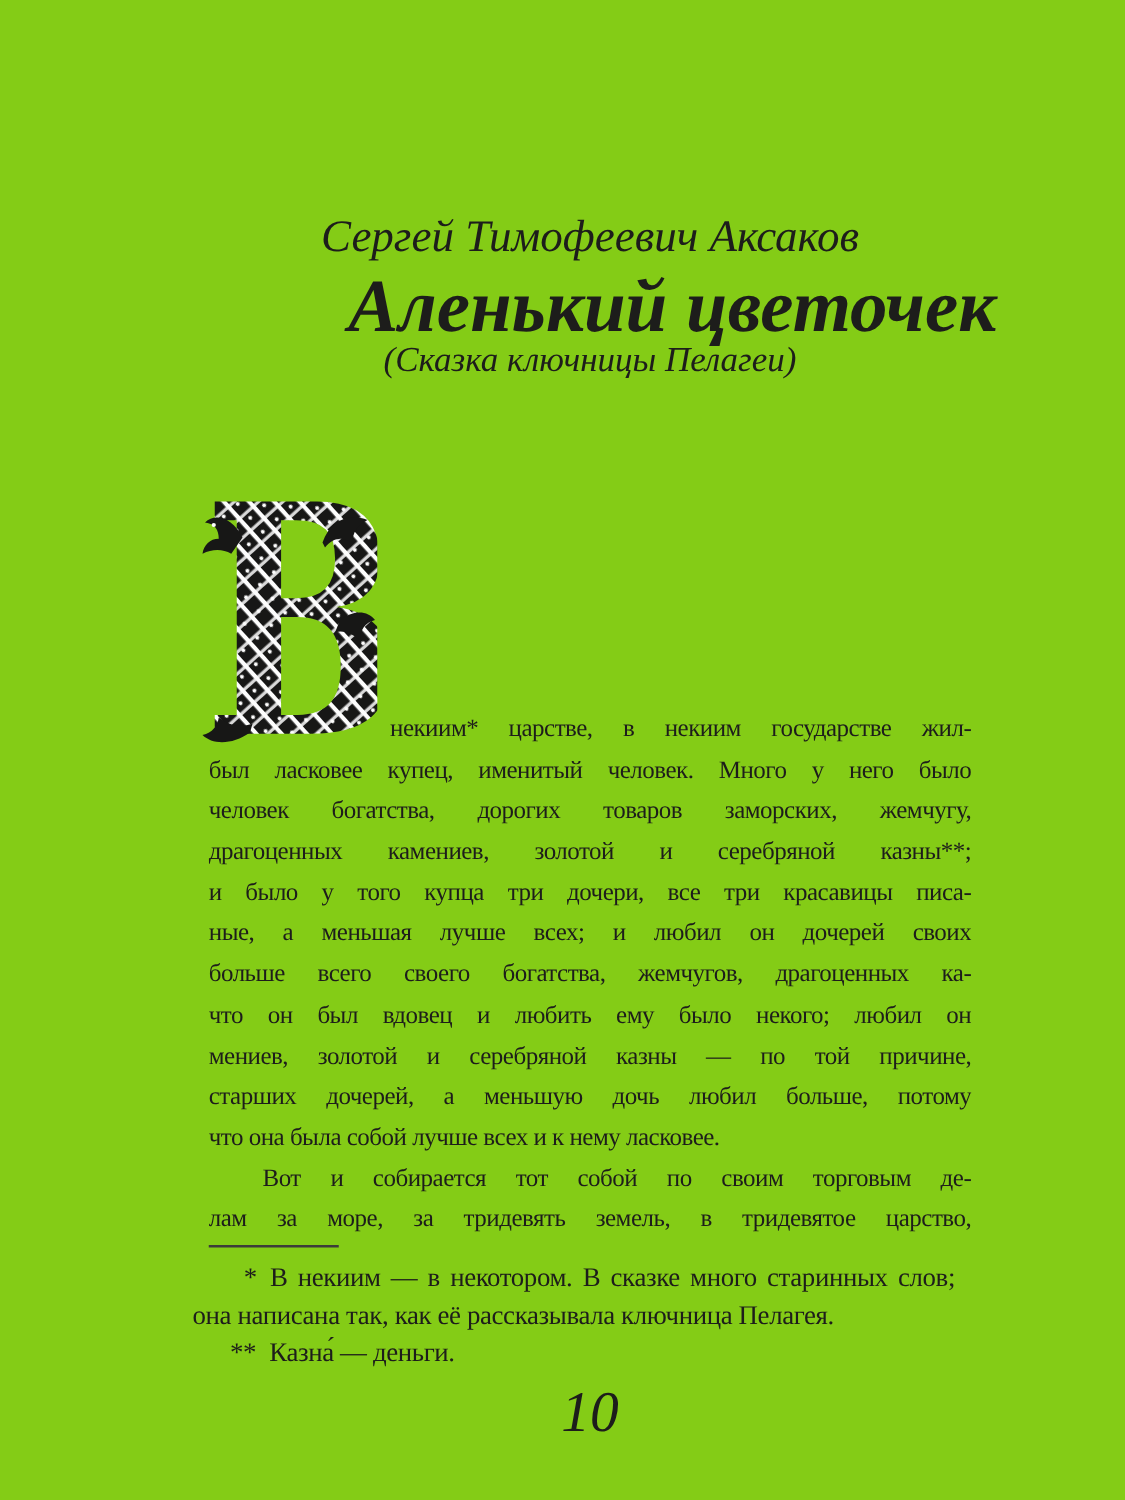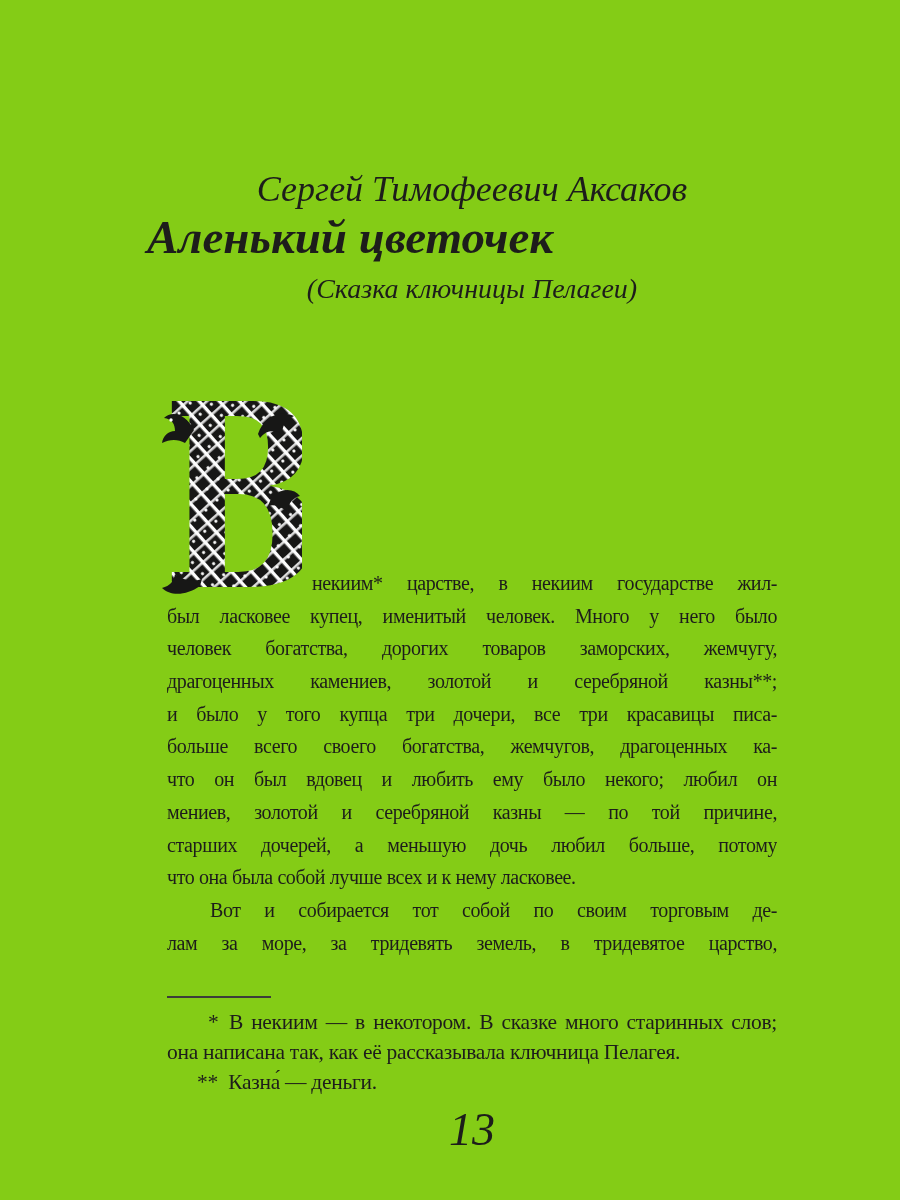--- a/index.html
+++ b/index.html
@@ -13,21 +13,21 @@
     overflow: hidden;
   }
 
   
   .author {
     position: absolute; left: 167px; top: 170px; width: 610px;
     text-align: center; font-style: italic; font-size: 36px; line-height: 1.1;
   }
   .book-title {
     position: absolute; left: 147px; top: 212px; width: 650px;
-    text-align: left; font-style: italic; font-weight: bold; font-size: 47px; line-height: 1.1;
+    text-align: right; font-style: italic; font-weight: bold; font-size: 60px; line-height: 1.1;
   }
   .subtitle {
     position: absolute; left: 167px; top: 274px; width: 610px;
     text-align: center; font-style: italic; font-size: 28px; line-height: 1.1;
   }
 
   
   .dropcap {
     position: absolute; left: 160px; top: 400px;
     width: 142px; height: 200px;
@@ -46,21 +46,21 @@
   .line.nojust { text-align: right; text-align-last: left; }
   .indent-dropcap  { padding-left: 145px; }
   .indent-paragraph{ padding-left: 43px; }
 
   
   .fn-rule {
     position: absolute; left: 167px; top: 996px;
     width: 104px; height: 2px; background: #3c3c3a;
   }
   .fn-block {
-    position: absolute; left: 167px; top: 1007px; width: 610px;
+    position: absolute; left: 154px; top: 1007px; width: 610px;
     font-size: 21.5px; letter-spacing: -0.3px;
   }
   .fn-block .line { height: 30px; line-height: 30px; }
   .indent-marker1 { padding-left: 41px; }
   .indent-marker2 { padding-left: 30px; }
 
   
   .page-number {
     position: absolute; left: 167px; top: 1105px; width: 610px;
     text-align: center; font-style: italic; font-size: 46px; line-height: 1.1;
@@ -101,33 +101,34 @@
     <path d="M40,186 C26,196 10,196 2,188 C10,186 14,181 15,174 C24,181 33,182 42,179 Z" fill="#171716"></path>
   </svg>
 
   <div class="body-block">
 
   <div class="line indent-dropcap just">некиим* царстве, в некиим государстве жил-</div>
       <div class="line indent-none just">был ласковее купец, именитый человек. Много у него было</div>
       <div class="line indent-none just">человек богатства, дорогих товаров заморских, жемчугу,</div>
       <div class="line indent-none just">драгоценных камениев, золотой и серебряной казны**;</div>
       <div class="line indent-none just">и было у того купца три дочери, все три красавицы писа-</div>
+      <div class="line indent-none just">ные, а меньшая лучше всех; и любил он дочерей своих</div>
       <div class="line indent-none just">больше всего своего богатства, жемчугов, драгоценных ка-</div>
       <div class="line indent-none just">что он был вдовец и любить ему было некого; любил он</div>
       <div class="line indent-none just">мениев, золотой и серебряной казны — по той причине,</div>
       <div class="line indent-none just">старших дочерей, а меньшую дочь любил больше, потому</div>
       <div class="line indent-none nojust">что она была собой лучше всех и к нему ласковее.</div>
       <div class="line indent-paragraph just">Вот и собирается тот собой по своим торговым де-</div>
       <div class="line indent-none just">лам за море, за тридевять земель, в тридевятое царство,</div>
     </div>
 
   <div class="fn-rule"></div>
 
   <div class="fn-block">
 
   <div class="line indent-marker1 just">* В некиим — в некотором. В сказке много старинных слов;</div>
       <div class="line indent-none nojust">она написана так, как её рассказывала ключница Пелагея.</div>
       <div class="line indent-marker2 nojust">** Казна́ — деньги.</div>
     </div>
 
-  <div class="page-number">13</div>
+  <div class="page-number">10</div>
 
 </div>
 
 </body></html>

